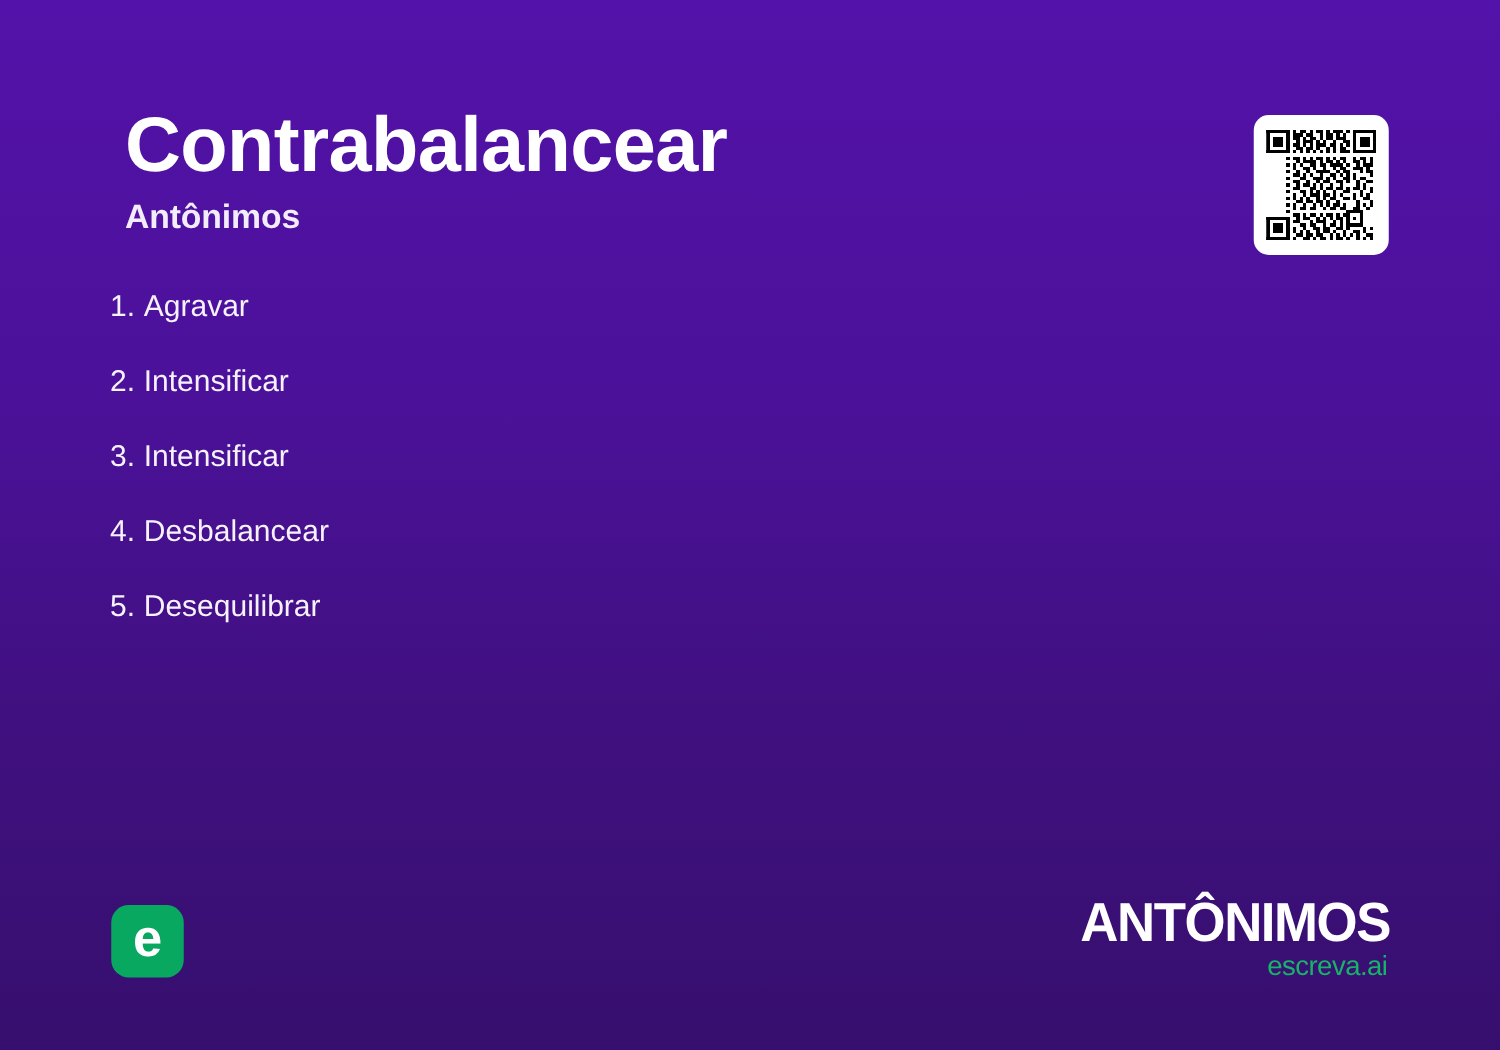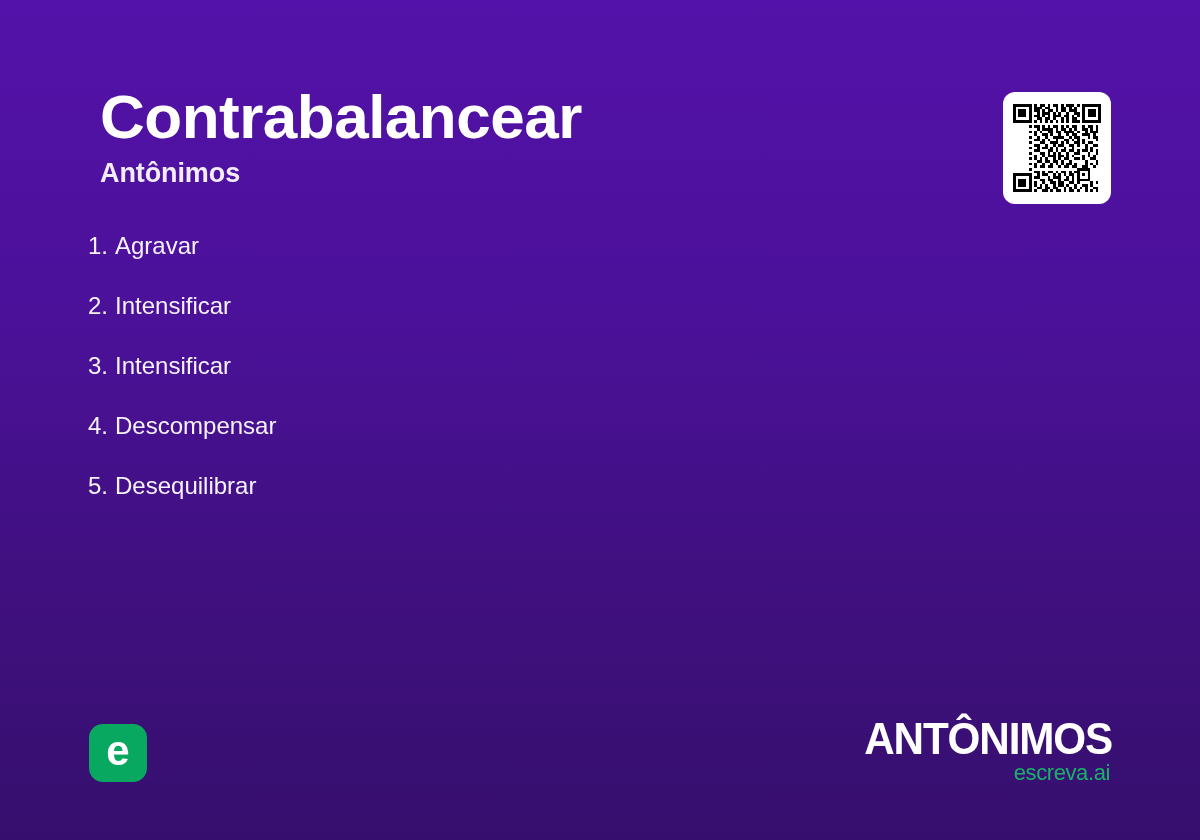--- a/index.html
+++ b/index.html
@@ -421,21 +421,21 @@
     <li class="syn-item">
       <span class="syn-num">1.</span><span>Agravar</span>
     </li>
     <li class="syn-item">
       <span class="syn-num">2.</span><span>Intensificar</span>
     </li>
     <li class="syn-item">
       <span class="syn-num">3.</span><span>Intensificar</span>
     </li>
     <li class="syn-item">
-      <span class="syn-num">4.</span><span>Descompensar</span>
+      <span class="syn-num">4.</span><span>Desbalancear</span>
     </li>
     <li class="syn-item">
       <span class="syn-num">5.</span><span>Desequilibrar</span>
     </li>
   </ul>
 
   <div class="brand-badge">
     <span class="brand-badge-letter">e</span>
   </div>
 

